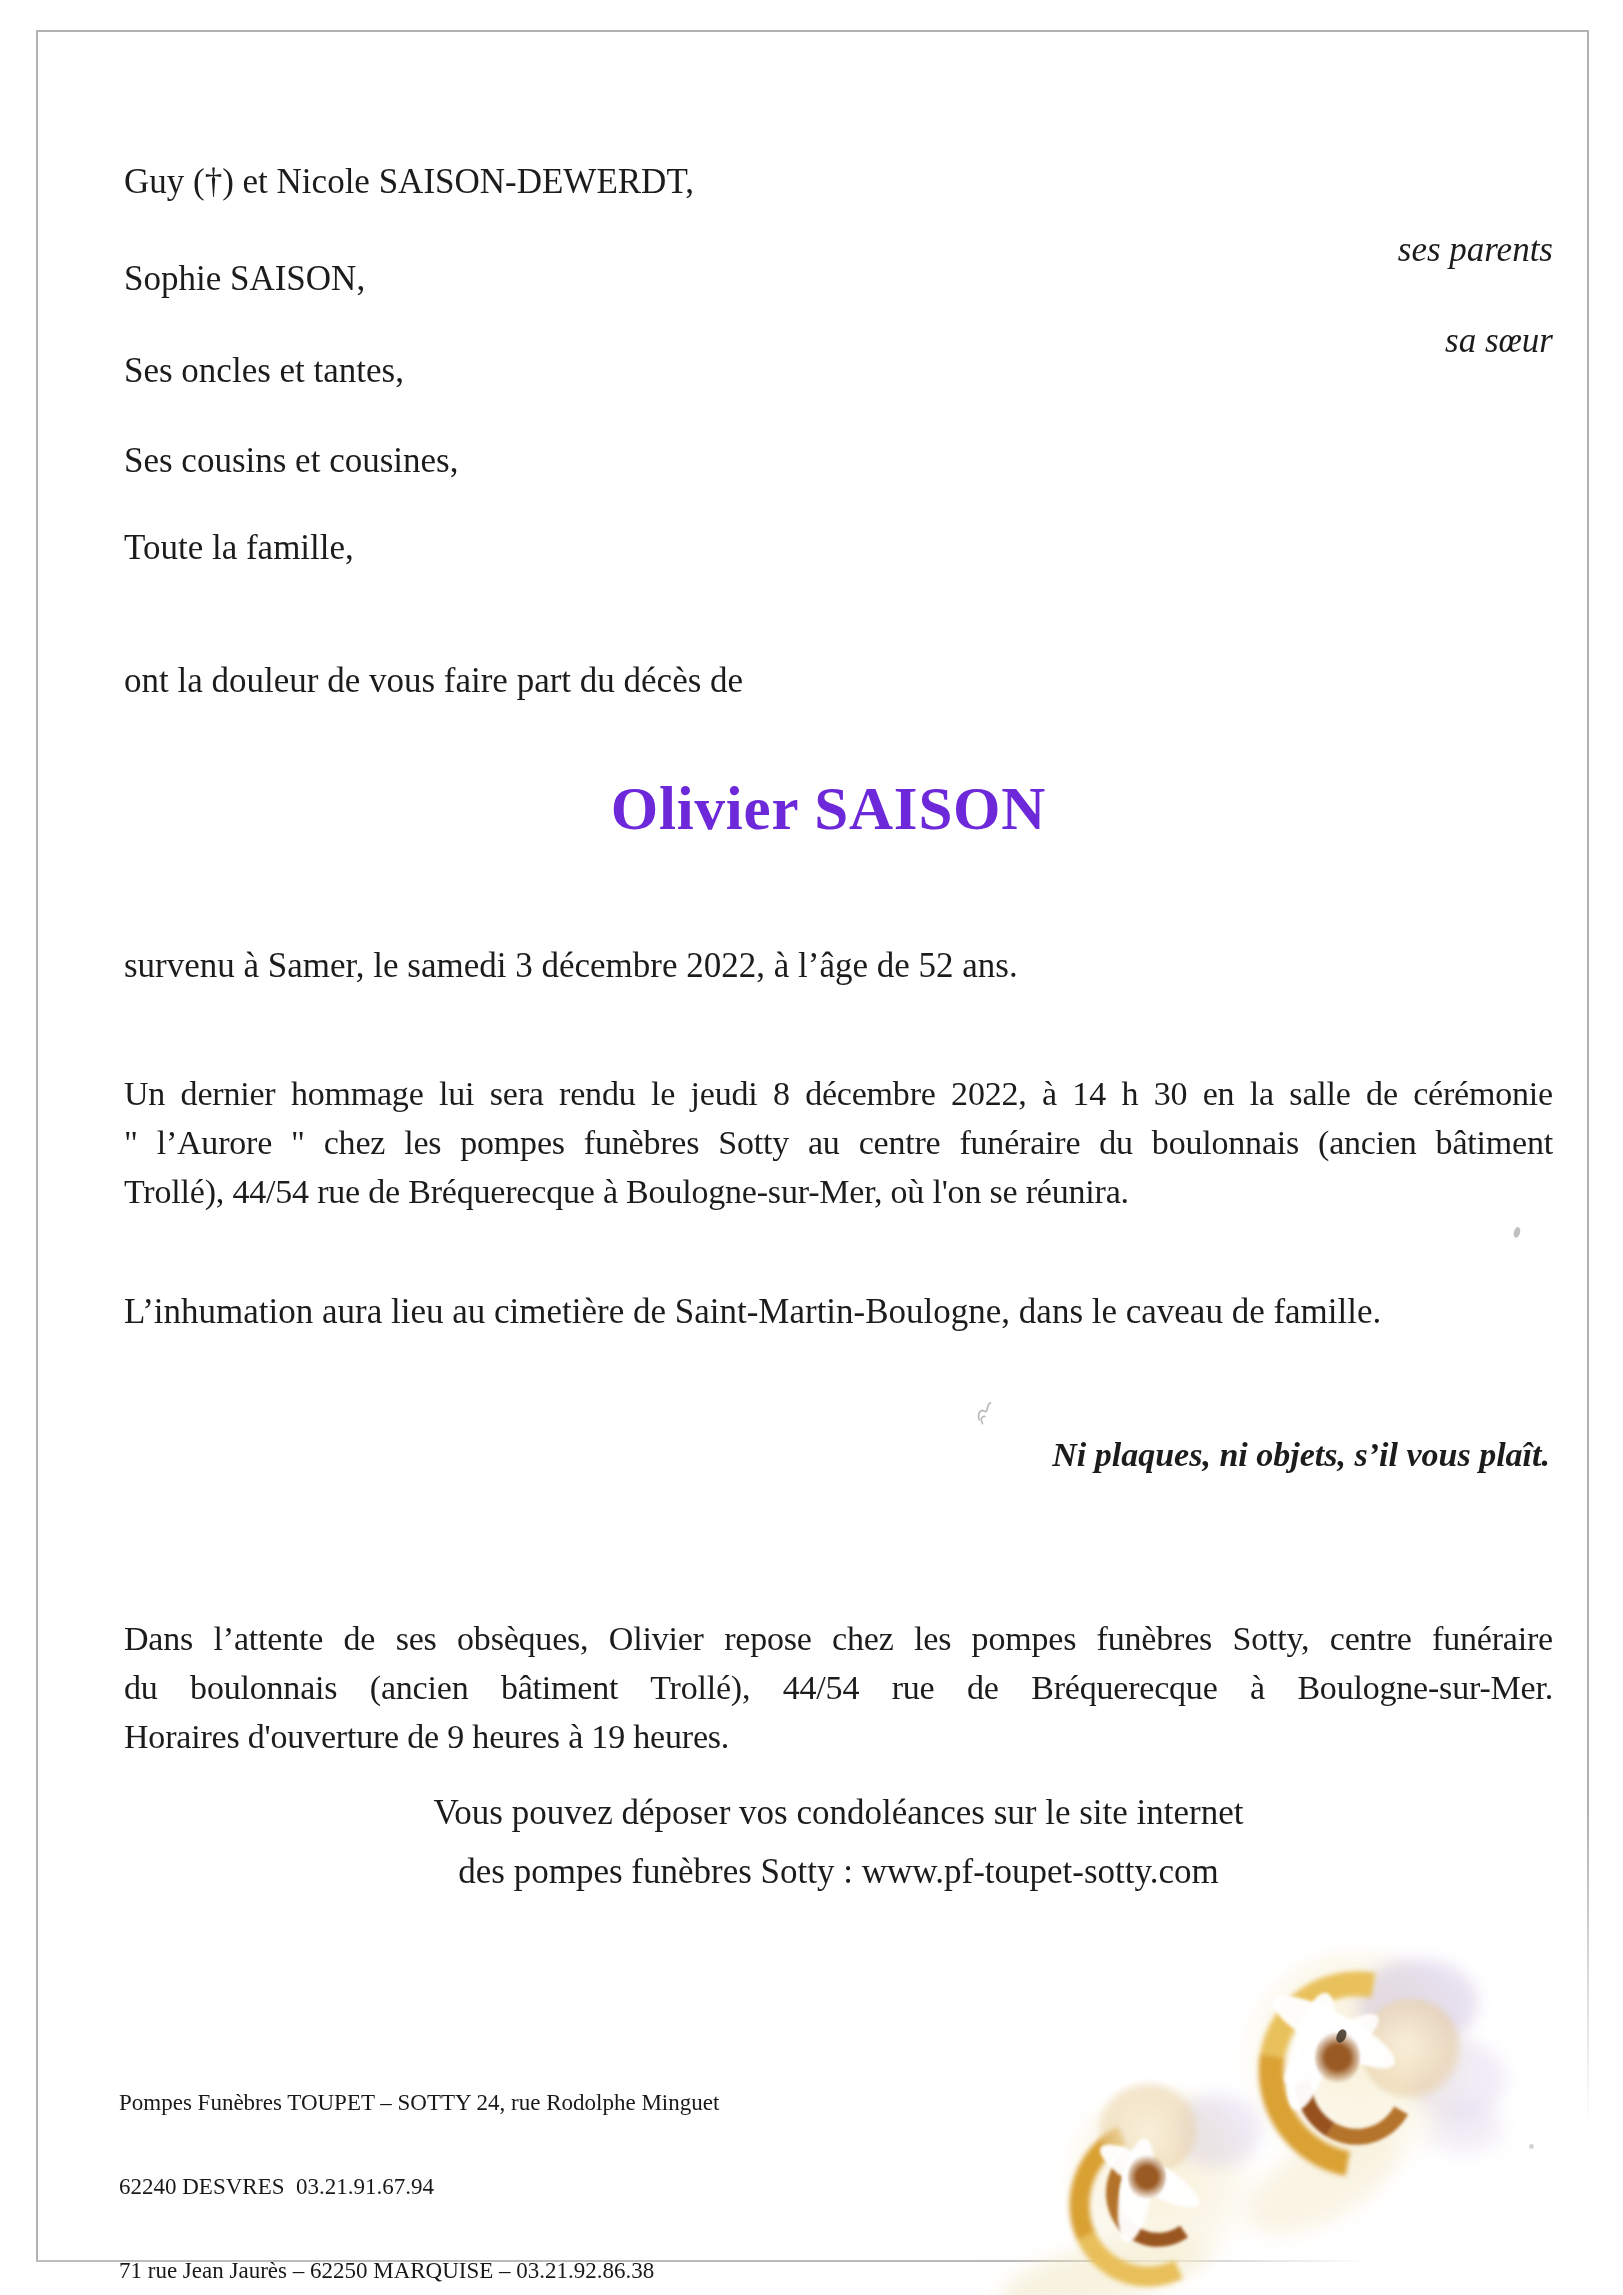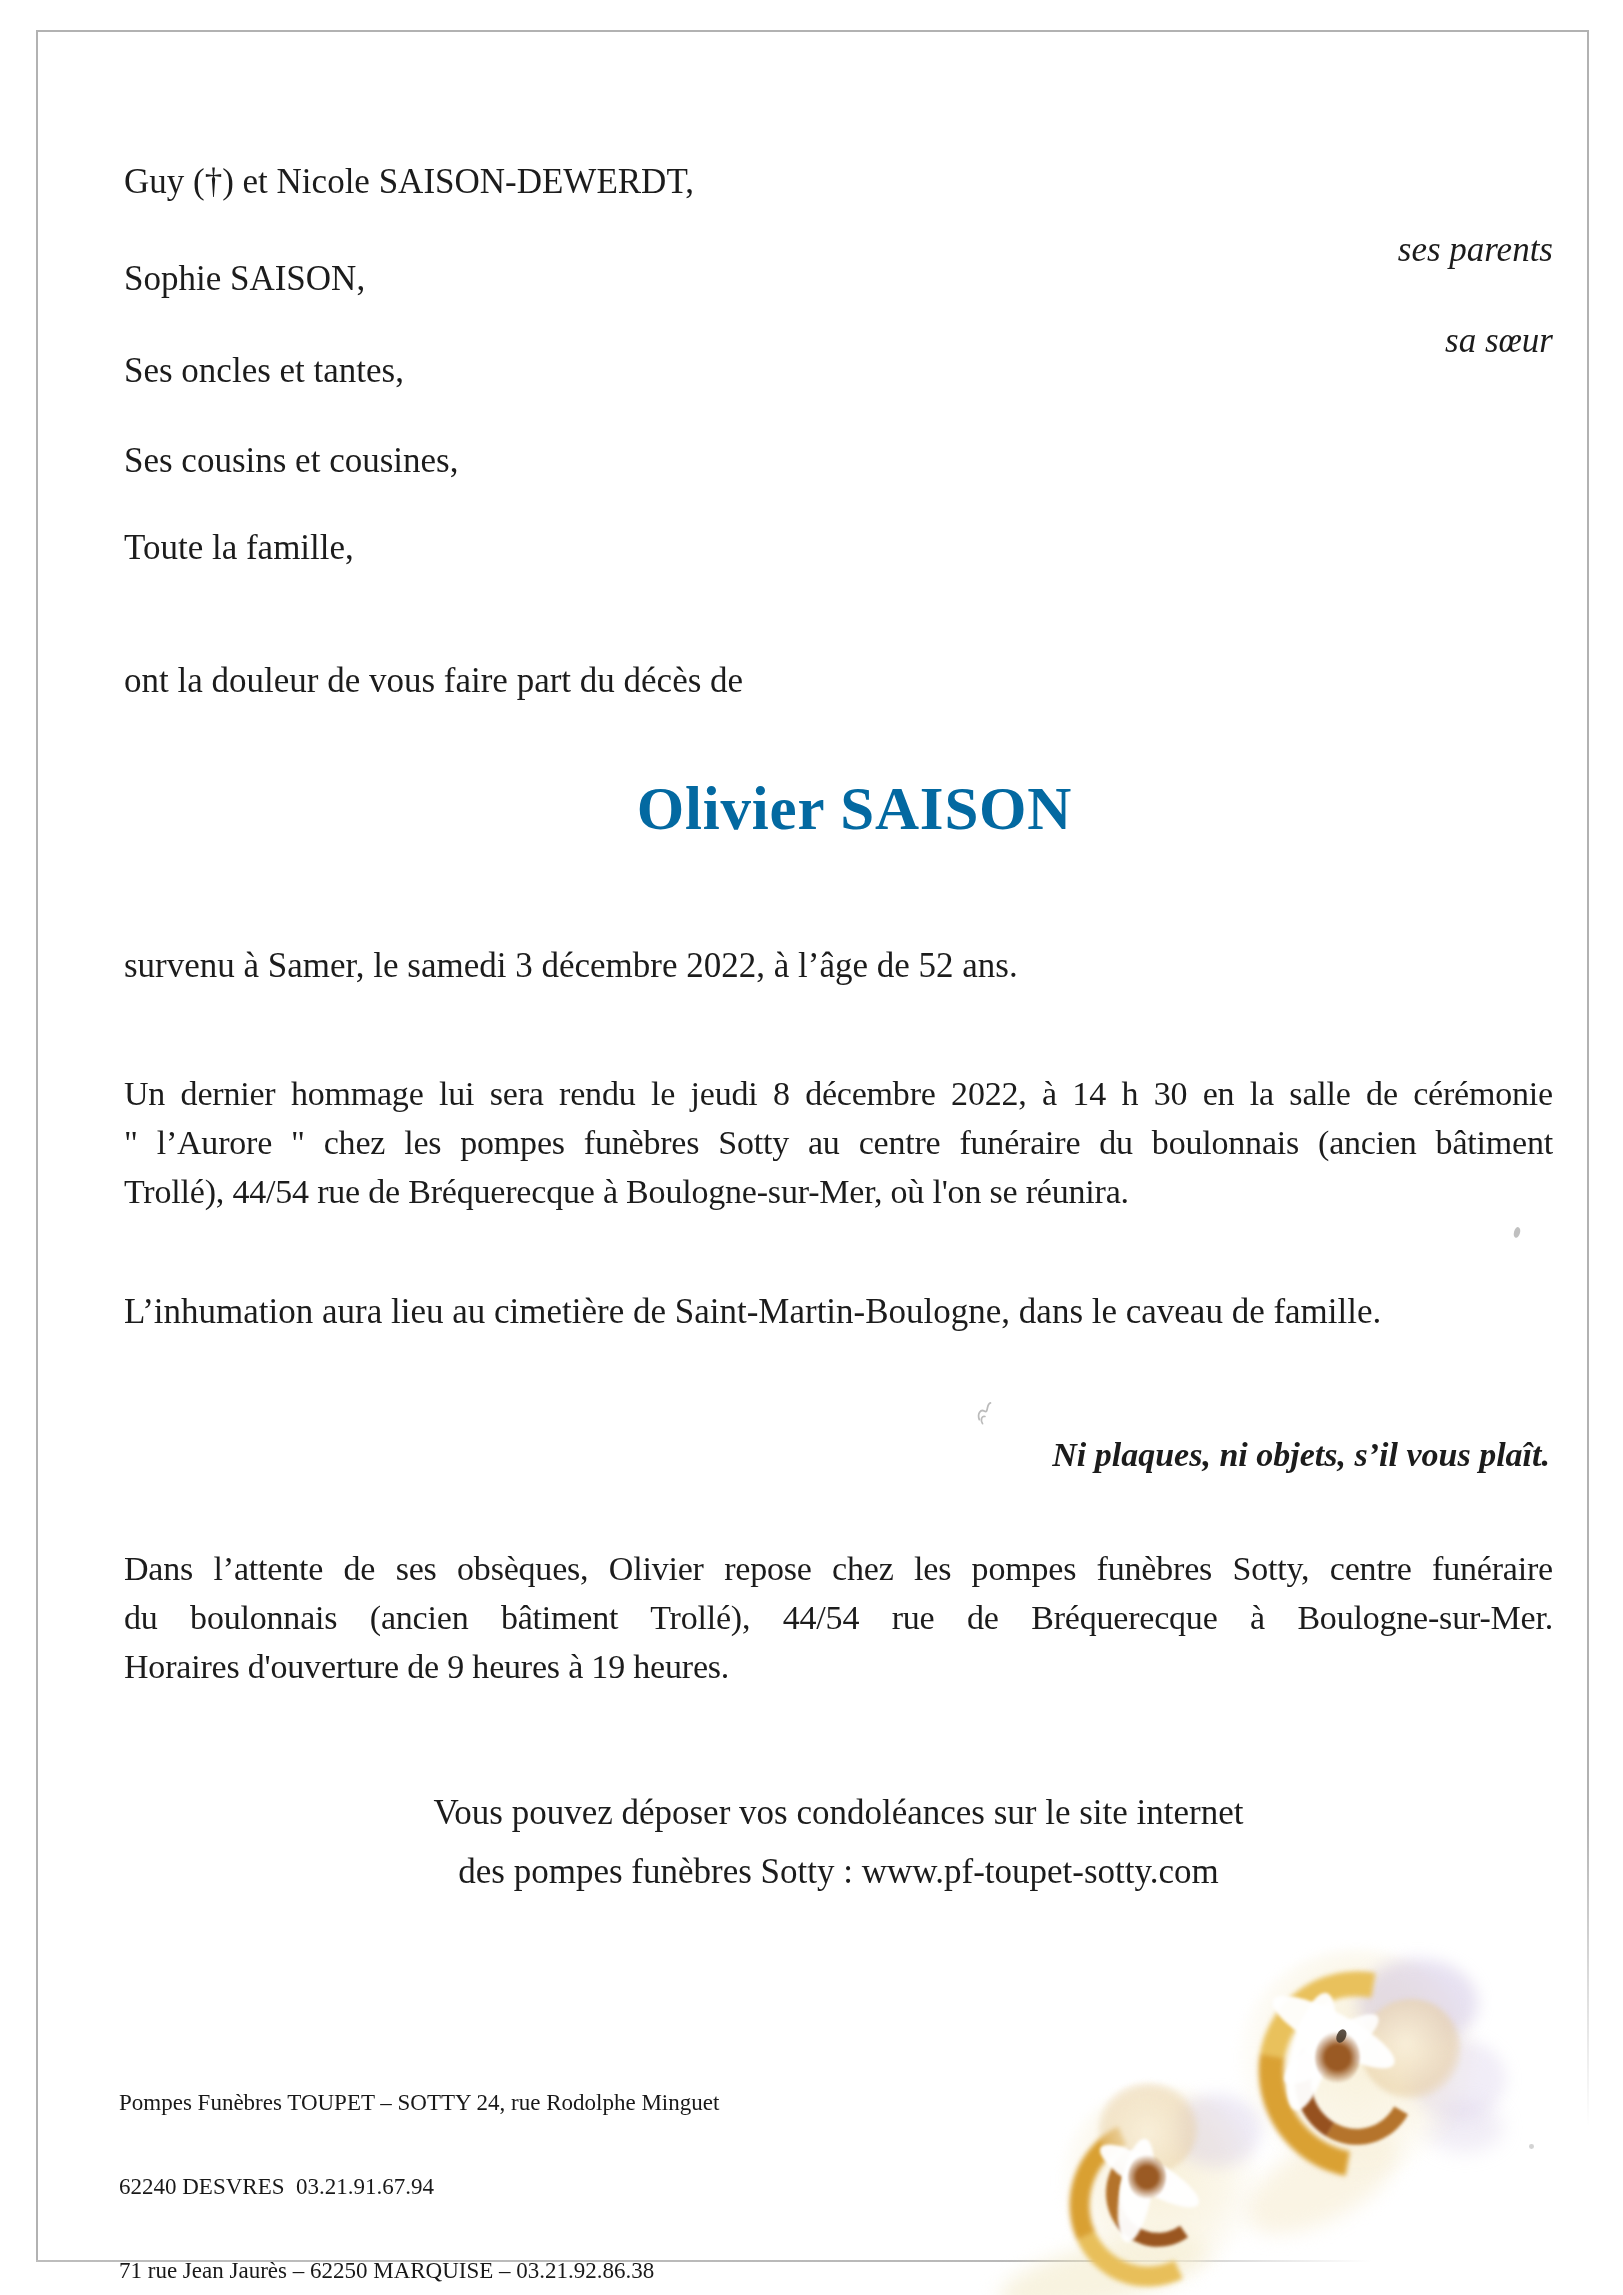--- a/index.html
+++ b/index.html
@@ -20,23 +20,23 @@
   .bd-bottom{left:36px;top:2260px;width:1553px;height:1.6px;
     background:linear-gradient(to right,#bdbdbd 0%,#b8b8b8 68%,rgba(184,184,184,0) 86%);}
 
   
   .line{position:absolute;left:124px;width:1429px;font-size:35px;line-height:45px;}
   .right{text-align:right;margin-top:13px;}
   .italic{font-style:italic;}
   .bolditalic{font-style:italic;font-weight:bold;}
   .center{text-align:center;}
   .title{
-    position:absolute;left:140px;width:1429px;top:772px;
+    position:absolute;left:114px;width:1429px;top:772px;
     text-align:center;font-size:61px;font-weight:bold;line-height:1.2;
-    letter-spacing:0.8px;color:#0369a1;
+    letter-spacing:0.8px;color:#6d28d9;
   }
   .jp{position:absolute;left:124px;width:1429px;font-size:34px;letter-spacing:-0.2px;}
   .jl{line-height:49px;text-align:justify;text-align-last:justify;}
   .jl-last{line-height:49px;text-align:left;text-align-last:left;}
   .footer{
     position:absolute;left:119px;top:2033px;
     font-size:23px;line-height:28px;white-space:pre;color:#191919;
   }
 
   
@@ -83,21 +83,21 @@
   <div class="jp" style="top:1069px">
     <div class="jl">Un dernier hommage lui sera rendu le jeudi 8 décembre 2022, à 14 h 30 en la salle de cérémonie</div>
     <div class="jl">" l’Aurore " chez les pompes funèbres Sotty au centre funéraire du boulonnais (ancien bâtiment</div>
     <div class="jl-last">Trollé), 44/54 rue de Bréquerecque à Boulogne-sur-Mer, où l'on se réunira.</div>
   </div>
 
   <div class="line right bolditalic" style="top:1419px;font-size:34px;width:1426px;">Ni plaques, ni objets, s’il vous plaît.</div>
 
   <div class="line" style="top:1289px">L’inhumation aura lieu au cimetière de Saint-Martin-Boulogne, dans le caveau de famille.</div>
 
-  <div class="jp" style="top:1544px">
+  <div class="jp" style="top:1614px">
     <div class="jl">Dans l’attente de ses obsèques, Olivier repose chez les pompes funèbres Sotty, centre funéraire</div>
     <div class="jl">du boulonnais (ancien bâtiment Trollé), 44/54 rue de Bréquerecque à Boulogne-sur-Mer.</div>
     <div class="jl-last">Horaires d'ouverture de 9 heures à 19 heures.</div>
   </div>
 
   <div class="line center" style="top:1790px">Vous pouvez déposer vos condoléances sur le site internet</div>
   <div class="line center" style="top:1849px">des pompes funèbres Sotty : www.pf-toupet-sotty.com</div>
 
   <div class="footer">
     <div>Pompes Funèbres TOUPET – SOTTY 24, rue Rodolphe Minguet</div>

